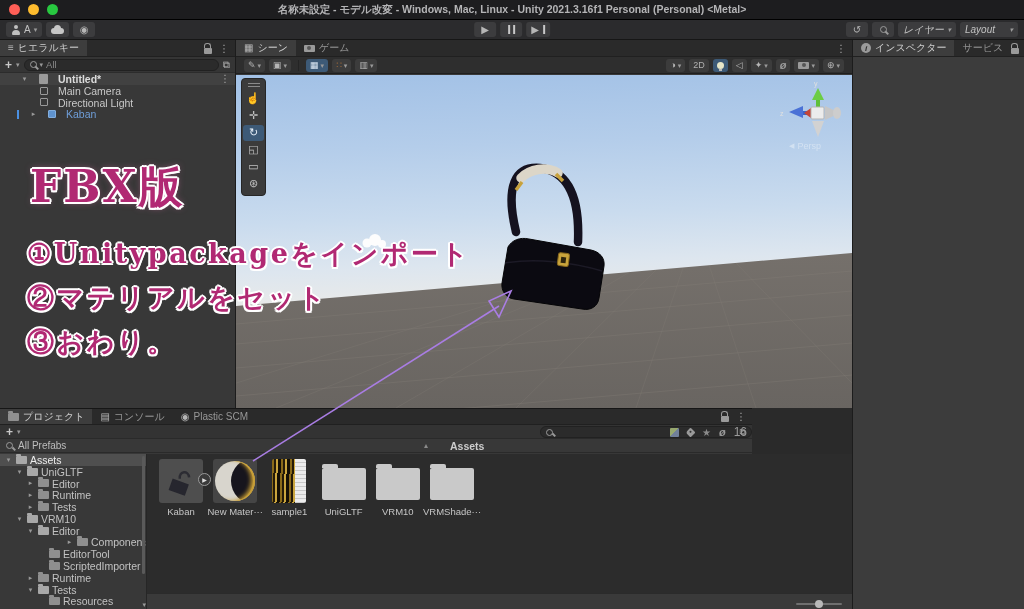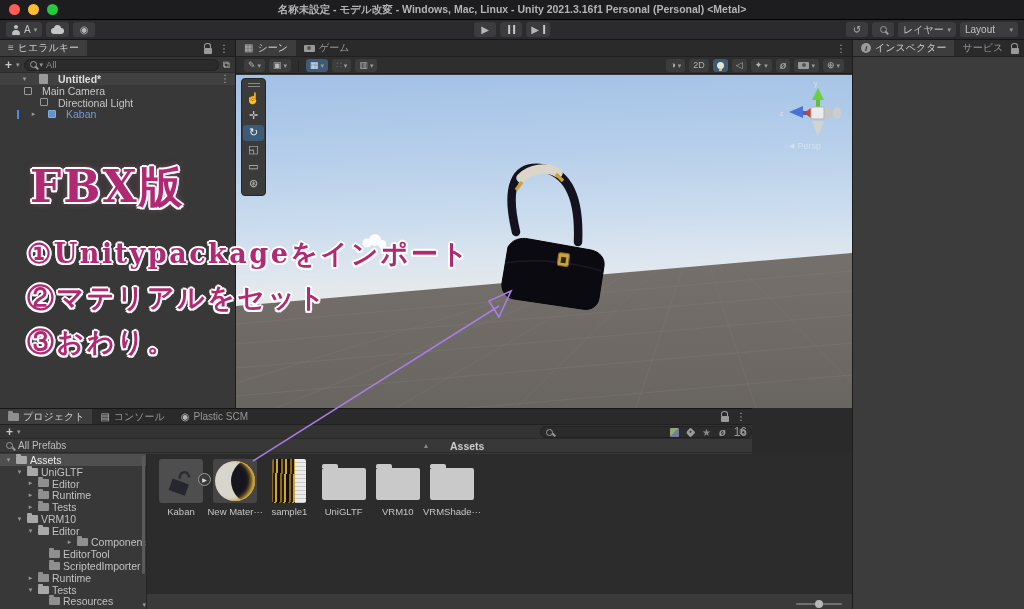--- a/index.html
+++ b/index.html
@@ -21,21 +21,21 @@
   .mtoolbar{position:absolute;left:0;top:20px;width:1024px;height:20px;background:#2b2b2d;
             border-bottom:1px solid #161616;display:flex;align-items:center;padding:0 6px;}
   .tbgroup{display:flex;gap:4px;align-items:center;}
   .tbgroup.center{position:absolute;left:50%;transform:translateX(-50%);}
   .tbgroup.right{margin-left:auto;}
   .tbtn{height:15px;min-width:22px;background:#3c3c3e;border-radius:3px;display:flex;
         align-items:center;justify-content:center;gap:3px;padding:0 5px;color:#c2c2c2;font-size:10px;}
   .glyph{font-size:10px;color:#b6b6b6;line-height:1;}
   .caret{font-size:7px;color:#9a9a9a;line-height:1;}
   .tlabel{font-size:10px;color:#c2c2c2;}
-  .dd{min-width:58px;justify-content:space-between;}
+  .dd{min-width:58px;justify-content:space-between;font-style:italic;}
   .pausebars{width:7px;height:9px;border-left:2.5px solid #c8c8c8;border-right:2.5px solid #c8c8c8;}
   .stepbar{width:2px;height:9px;background:#c8c8c8;margin-left:1px;}
   .person{width:10px;height:10px;position:relative;}
   .person::before{content:"";position:absolute;left:3px;top:0;width:4px;height:4px;border-radius:50%;background:#c0c0c0;}
   .person::after{content:"";position:absolute;left:1px;top:5px;width:8px;height:5px;border-radius:4px 4px 1px 1px;background:#c0c0c0;}
   .cloud{width:13px;height:6px;background:#c6c6c6;border-radius:3px;position:relative;margin-top:3px;}
   .cloud::before{content:"";position:absolute;left:3px;top:-3px;width:7px;height:7px;border-radius:50%;background:#c6c6c6;}
   .mag{width:7px;height:7px;border:1.5px solid #9a9a9a;border-radius:50%;position:relative;flex:none;}
   .mag::after{content:"";position:absolute;width:4px;height:1.5px;background:#9a9a9a;
               transform:rotate(45deg);right:-3.5px;bottom:-1px;}
@@ -239,21 +239,21 @@
     </div>
     <div>
       <div class="hrow scene-row">
         <span class="treecaret">▾</span>
         <span class="scenedoc"></span>
         <span class="hlabel bold">Untitled*</span>
         <span style="flex:1"></span>
         <span class="kebab" style="padding-right:5px;">⋮</span>
       </div>
       <div id="h-items">
-          <div class="hrow" style="padding-left: 24px;">
+          <div class="hrow" style="padding-left: 40px;">
             <span class="go"></span>
             <span>Main Camera</span>
           </div>
           <div class="hrow" style="padding-left: 40px;">
             <span class="go"></span>
             <span>Directional Light</span>
           </div>
           <div class="hrow" style="padding-left: 17px;">
             <span class="bluebar"></span>
             <span class="treecaret">▸</span>

